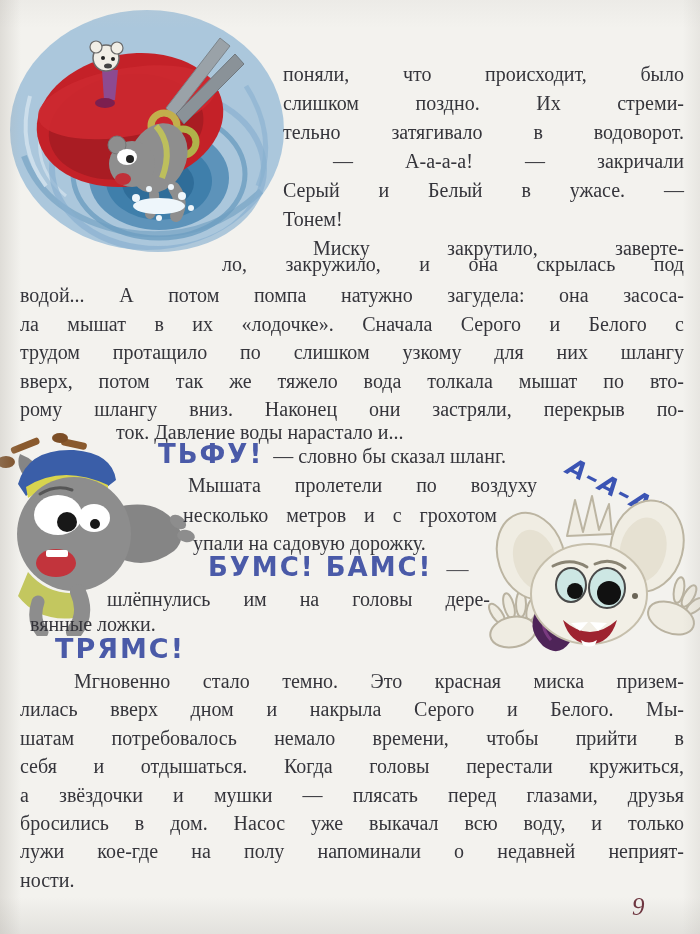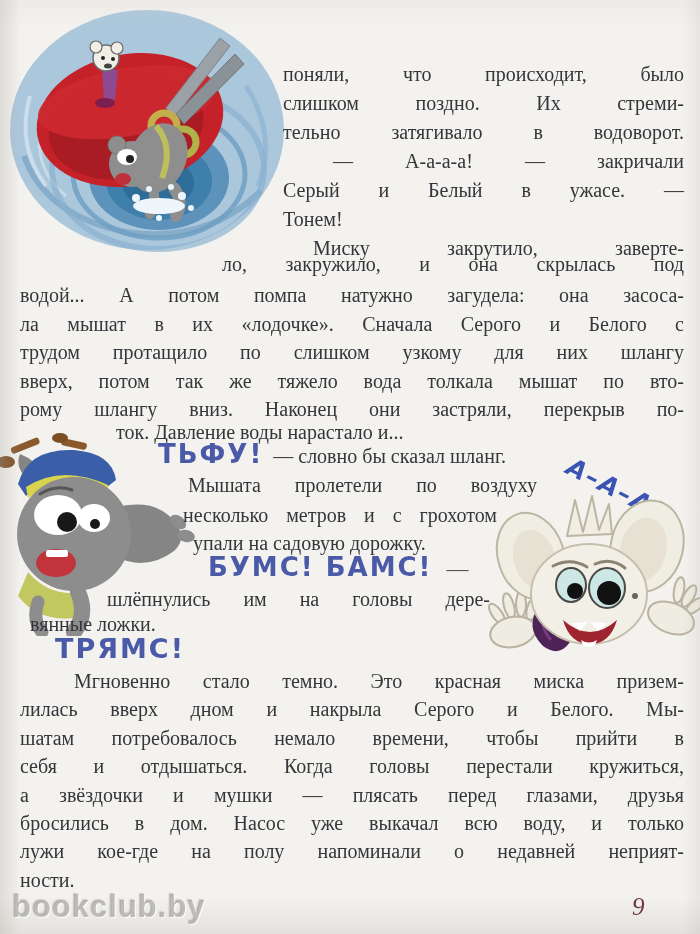--- a/index.html
+++ b/index.html
@@ -232,17 +232,16 @@
     <div>Мгновенно стало темно. Это красная миска призем-</div>
     <div>лилась вверх дном и накрыла Серого и Белого. Мы-</div>
     <div>шатам потребовалось немало времени, чтобы прийти в</div>
     <div>себя и отдышаться. Когда головы перестали кружиться,</div>
     <div>а звёздочки и мушки — плясать перед глазами, друзья</div>
     <div>бросились в дом. Насос уже выкачал всю воду, и только</div>
     <div>лужи кое-где на полу напоминали о недавней неприят-</div>
     <div>ности.</div>
   </div>
 
-  <div class="watermark">bookclub.by</div>
   <div class="pageno">9</div>
 
   <div class="vignette"></div>
 </div>
 
 </body></html>

